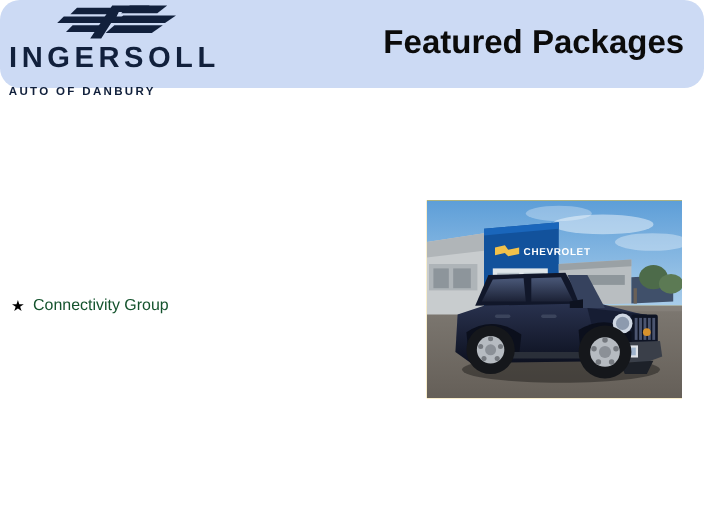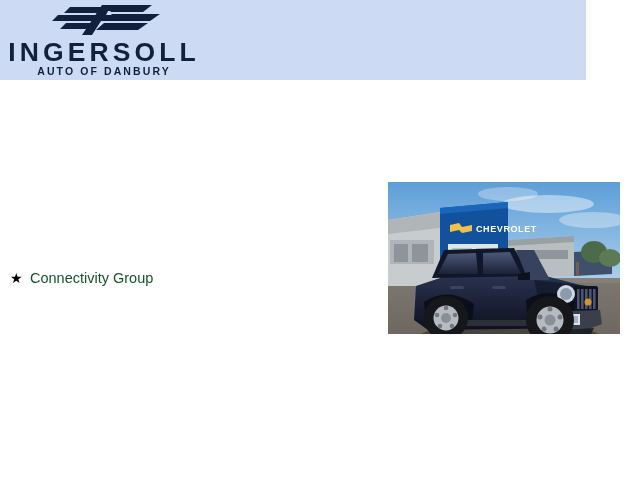--- a/index.html
+++ b/index.html
@@ -14,24 +14,25 @@
     background: #ffffff;
     font-family: "Liberation Sans", sans-serif;
     position: relative;
   }
 
   
   .header {
     position: absolute;
     left: 0;
     top: 0;
-    width: 586px;
+    width: 640px;
     height: 80px;
     background: #ccdaf4;
     box-sizing: border-box;
+    border-radius: 18px;
   }
 
   
   .logo {
     position: absolute;
     left: 8px;
     top: 2px;
     width: 192px;
     height: 76px;
   }
@@ -51,23 +52,23 @@
     font-size: 26.5px;
     font-weight: 700;
     line-height: 27px;
     letter-spacing: 4.1px;
     color: #11203c;
     white-space: nowrap;
   }
   .logo-tagline {
     position: absolute;
     left: 0;
-    top: 64px;
+    top: 76px;
     width: 192px;
-    text-align: center;
+    text-align: left;
     font-size: 10.5px;
     font-weight: 700;
     line-height: 11px;
     letter-spacing: 2.1px;
     color: #11203c;
     white-space: nowrap;
   }
 
   
   .header-title {
@@ -108,21 +109,21 @@
     color: #14532d;
     white-space: nowrap;
   }
 
   
   .vehicle-photo {
     position: absolute;
     left: 388px;
     top: 182px;
     width: 232px;
-    height: 152px;
+    height: 180px;
     overflow: hidden;
     background: #eab308;
   }
   .vehicle-photo svg {
     display: block;
     width: 232px;
     height: 180px;
   }
 </style>
 </head>
@@ -147,20 +148,21 @@
           <path d="M56 20 L100 20 L90 27 L48 27 Z"></path>
         </g>
       </svg>
     </div>
 
     <div class="logo-wordmark">INGERSOLL</div>
 
     <div class="logo-tagline">AUTO OF DANBURY</div>
   </div>
 
+  <div class="header-title">Featured Packages</div>
 </div>
 
 <div class="packages-list">
   <div class="package-item">
     <span class="package-bullet">★</span>
     <span class="package-label">Connectivity Group</span>
   </div>
 </div>
 
 <div class="vehicle-photo">

